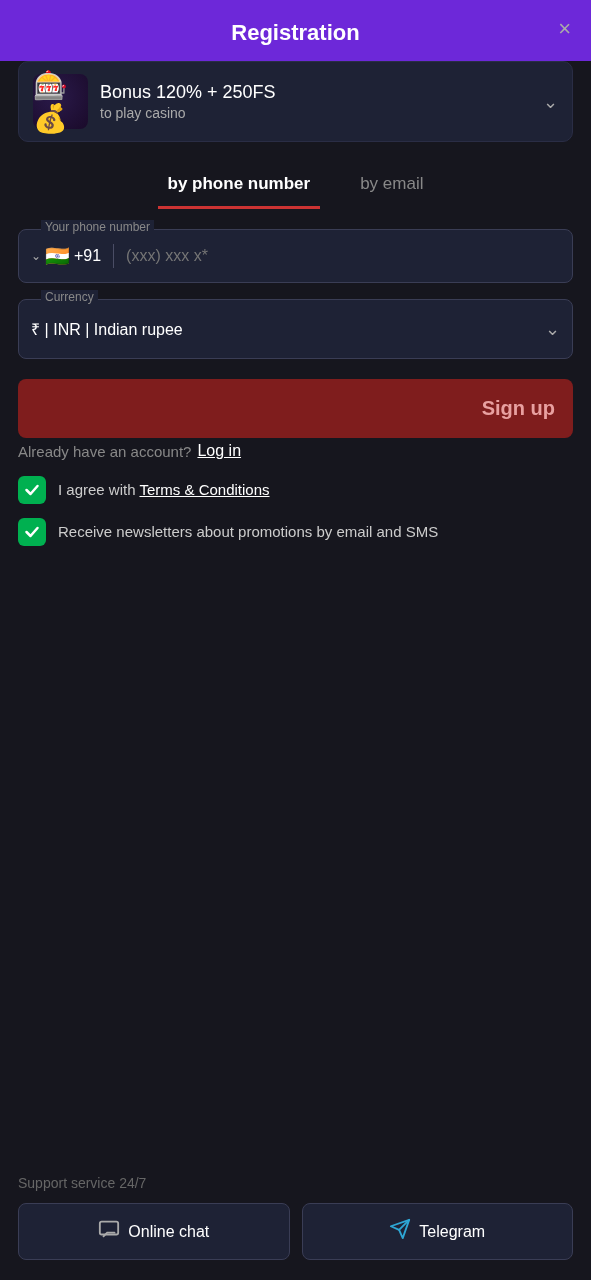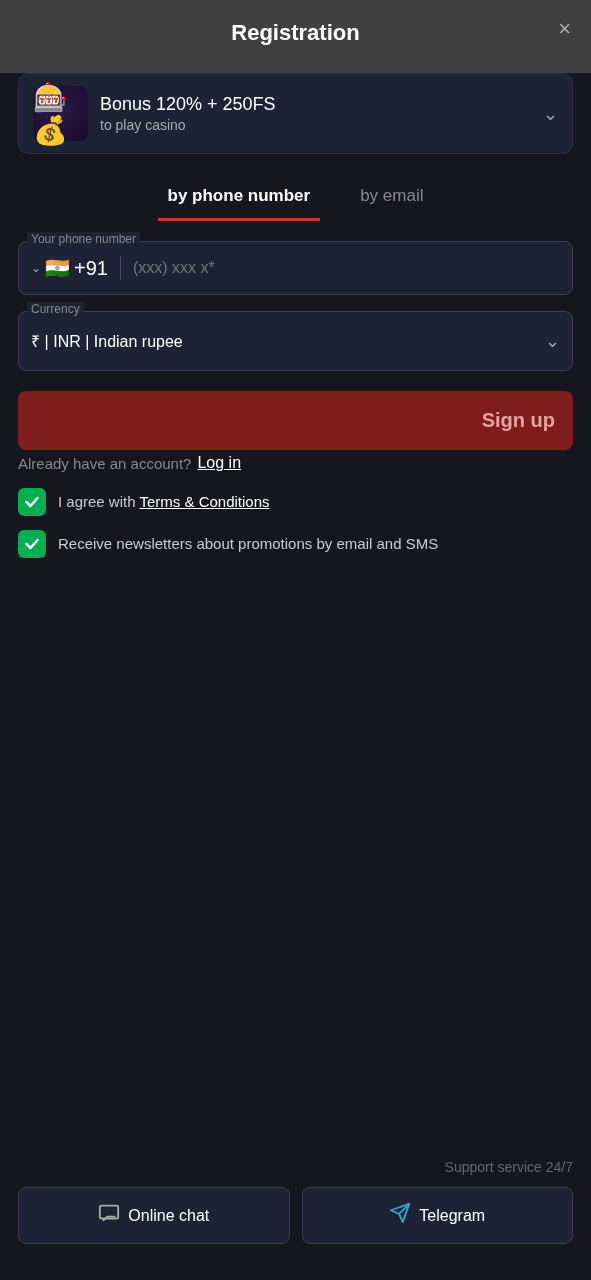--- a/index.html
+++ b/index.html
@@ -19,23 +19,23 @@
       background-color: #16161e;
       display: flex;
       flex-direction: column;
     }
 
     
     .header {
       display: flex;
       align-items: center;
       justify-content: center;
-      padding: 20px 20px 27px;
+      padding: 20px 20px 15px;
       position: relative;
-      background-color: #404040;
+      background-color: #6d28d9;
     }
 
     .header-title {
       font-size: 22px;
       font-weight: bold;
       color: #ffffff;
     }
 
     .close-btn {
       position: absolute;
@@ -131,21 +131,21 @@
       position: relative;
       border: 1px solid #3a3d55;
       border-radius: 8px;
       background-color: #1e2235;
       padding: 8px 12px;
     }
 
     .input-label {
       position: absolute;
       top: -10px;
-      left: 8px;
+      left: 22px;
       background-color: #1e2235;
       padding: 0 4px;
       font-size: 12px;
       color: #888888;
     }
 
     .phone-row {
       display: flex;
       align-items: center;
       gap: 8px;
@@ -159,21 +159,21 @@
       cursor: pointer;
       color: #cccccc;
       font-size: 15px;
     }
 
     .flag-icon {
       font-size: 20px;
     }
 
     .country-code {
-      font-size: 20px;
+      font-size: 16px;
       color: #ffffff;
     }
 
     .chevron-small {
       font-size: 12px;
       color: #aaaaaa;
     }
 
     .phone-divider {
       width: 1px;
@@ -285,24 +285,24 @@
 
     .terms-link {
       color: #ffffff;
       text-decoration: underline;
       cursor: pointer;
     }
 
     
     .footer {
       margin-top: auto;
-      padding: 16px 18px 36px;
+      padding: 16px 18px 20px;
       display: flex;
       flex-direction: column;
-      align-items: flex-end;
+      align-items: flex-start;
       gap: 12px;
     }
 
     .support-text {
       color: #666666;
       font-size: 14px;
     }
 
     .footer-buttons {
       display: flex;

